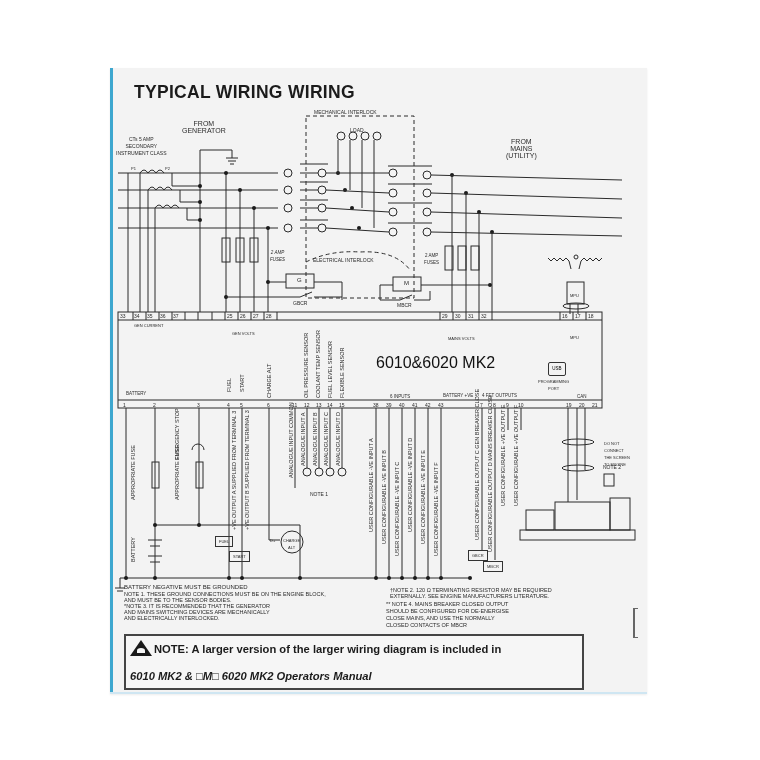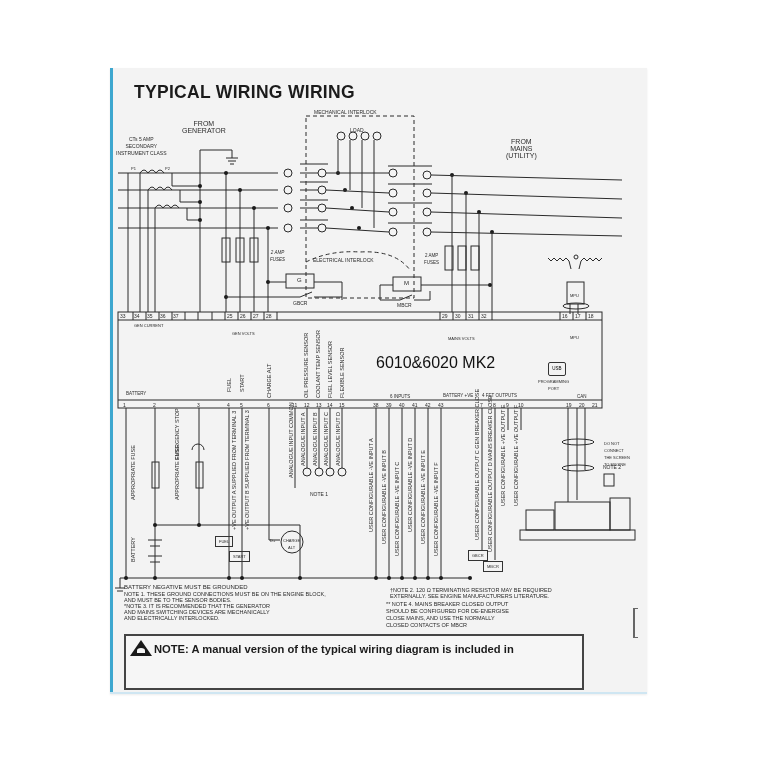--- a/index.html
+++ b/index.html
@@ -418,14 +418,15 @@
 EXTERNALLY. SEE ENGINE MANUFACTURERS LITERATURE.</div>
 <div class="notes" style="left:386px;top:601px;white-space:pre;font-size:5.5px;line-height:7px;">** NOTE 4. MAINS BREAKER CLOSED OUTPUT
 SHOULD BE CONFIGURED FOR DE-ENERGISE
 CLOSE MAINS, AND USE THE NORMALLY
 CLOSED CONTACTS OF MBCR</div>
 
 <div class="edge-mark"></div>
 
 <div class="notebox">
   <div class="warn-tri"></div>
-  <div class="line l1">NOTE: A manual version of the typical wiring diagram is included in</div>
+  <div class="line l1">NOTE: A larger version of the larger wiring diagram is included in</div>
+  <div class="line l3">6010 MK2 &amp; □M□ 6020 MK2 Operators Manual</div>
 </div>
 
 </body></html>

